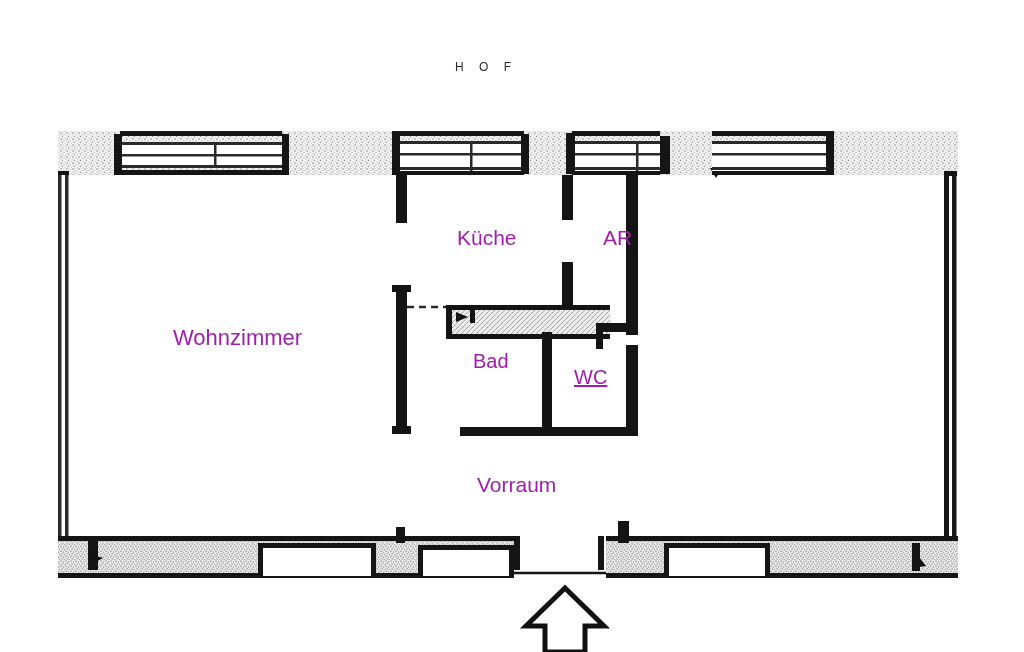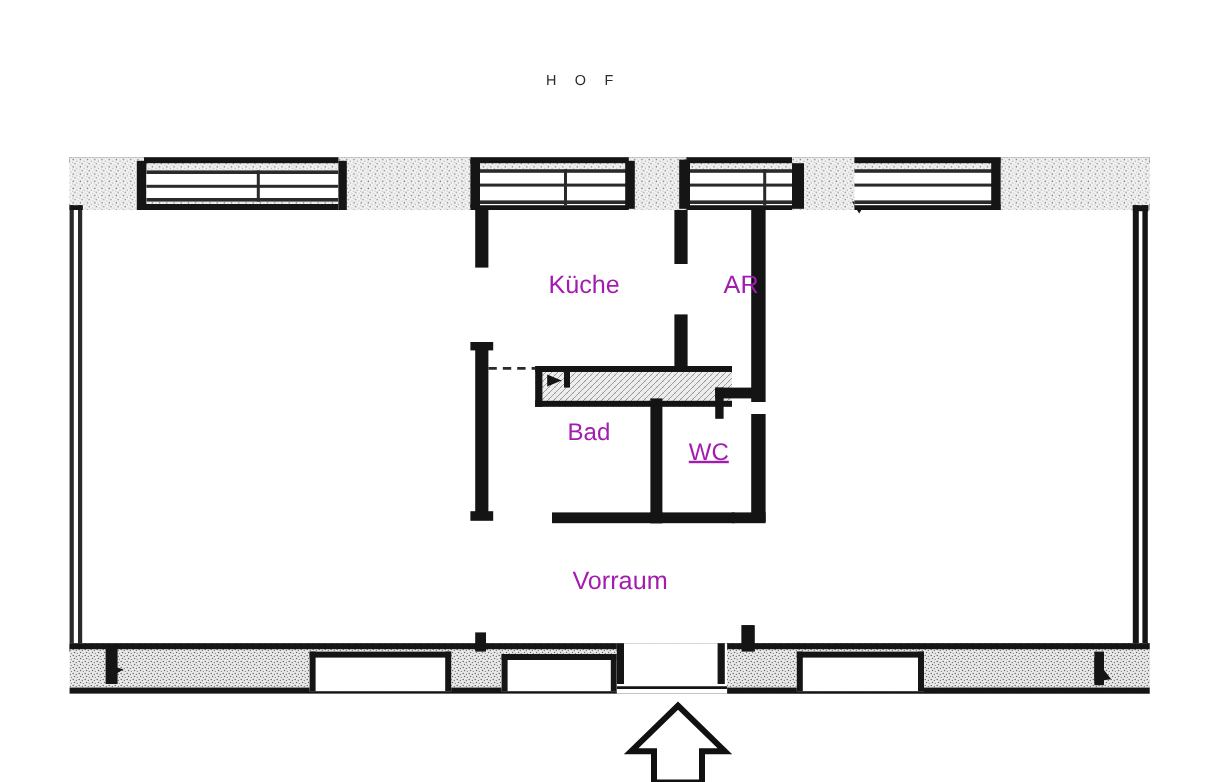--- a/index.html
+++ b/index.html
@@ -242,20 +242,21 @@
       <rect x="542" y="427" width="70" height="9" fill="#141414"></rect>
     </g>
 
     <g>
       <path d="M565 588 L604 626 L585 626 L585 652 L545 652 L545 626 L526 626 Z" fill="#ffffff" stroke="#111111" stroke-width="5" stroke-linejoin="miter"></path>
     </g>
   </svg>
 
   <div class="room-label lbl-hof" style="left:455px; top:60px;">H O F</div>
 
+  <div class="room-label lbl-lg" style="left:173px; top:325px;">Wohnzimmer</div>
 
   <div class="room-label lbl-md" style="left:457px; top:226px;">Küche</div>
 
   <div class="room-label lbl-md" style="left:583px; top:226px;margin-left:20px;">AR</div>
 
 
   <div class="room-label lbl-sm" style="left:443px; top:350px;margin-left:30px;">Bad</div>
 
   <div class="room-label lbl-sm" style="left:574px; top:366px;text-decoration:underline;">WC</div>
 

